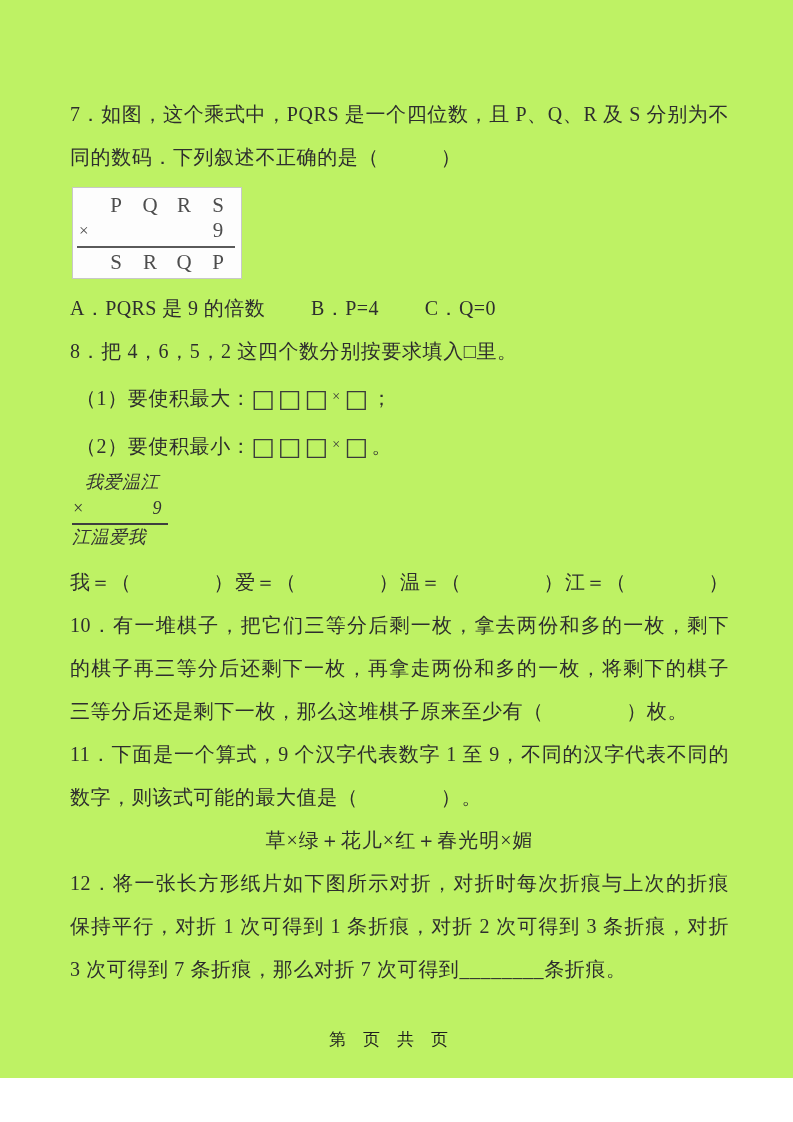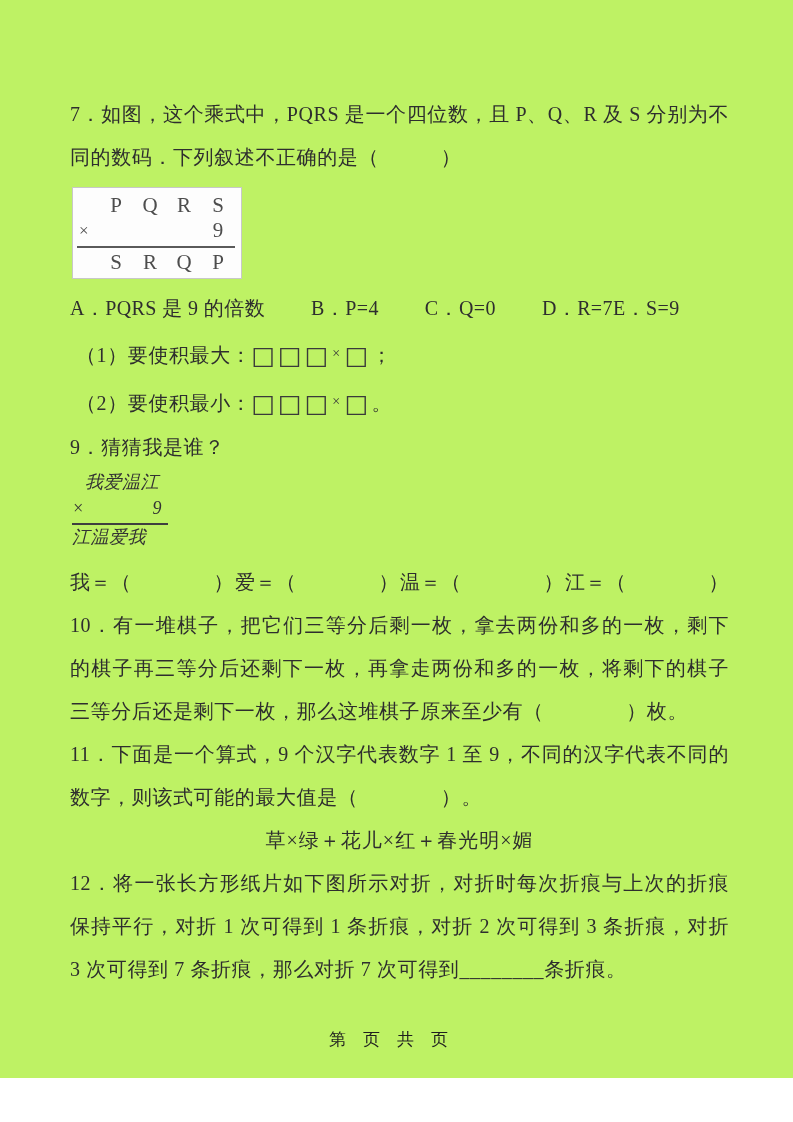--- a/index.html
+++ b/index.html
@@ -146,33 +146,32 @@
         <span>R</span>
         <span>Q</span>
         <span>P</span>
       </div>
     </div>
 
     <div class="optline">
       <span>A．PQRS 是 9 的倍数</span>
       <span>B．P=4</span>
       <span>C．Q=0</span>
-      <span>D．R=7E．S=9</span>
     </div>
 
+    <p class="qtext">8．把 4，6，5，2 这四个数分别按要求填入□里。</p>
 
     <p class="subitem">
       <span>（1）要使积最大：</span><span class="boxstr">□□□</span><span class="xsmall">×</span><span class="boxstr">□</span><span>；</span>
     </p>
 
     <p class="subitem">
       <span>（2）要使积最小：</span><span class="boxstr">□□□</span><span class="xsmall">×</span><span class="boxstr">□</span><span>。</span>
     </p>
 
-    <p class="qtext">9．猜猜我是谁？</p>
 
     <div class="vmult">
       <div class="v-top">我爱温江</div>
       <div class="v-mid">
         <span>×</span>
         <span>9</span>
       </div>
       <div class="v-rule"></div>
       <div class="v-bottom">江温爱我</div>
     </div>

